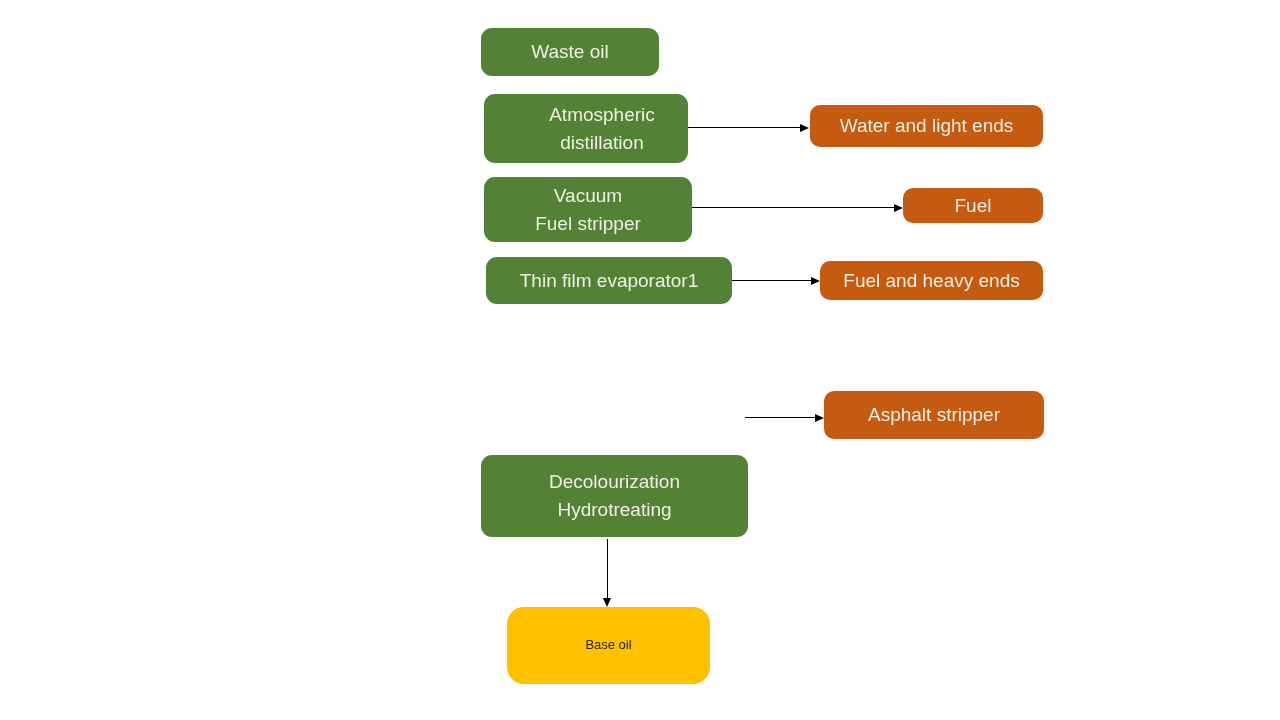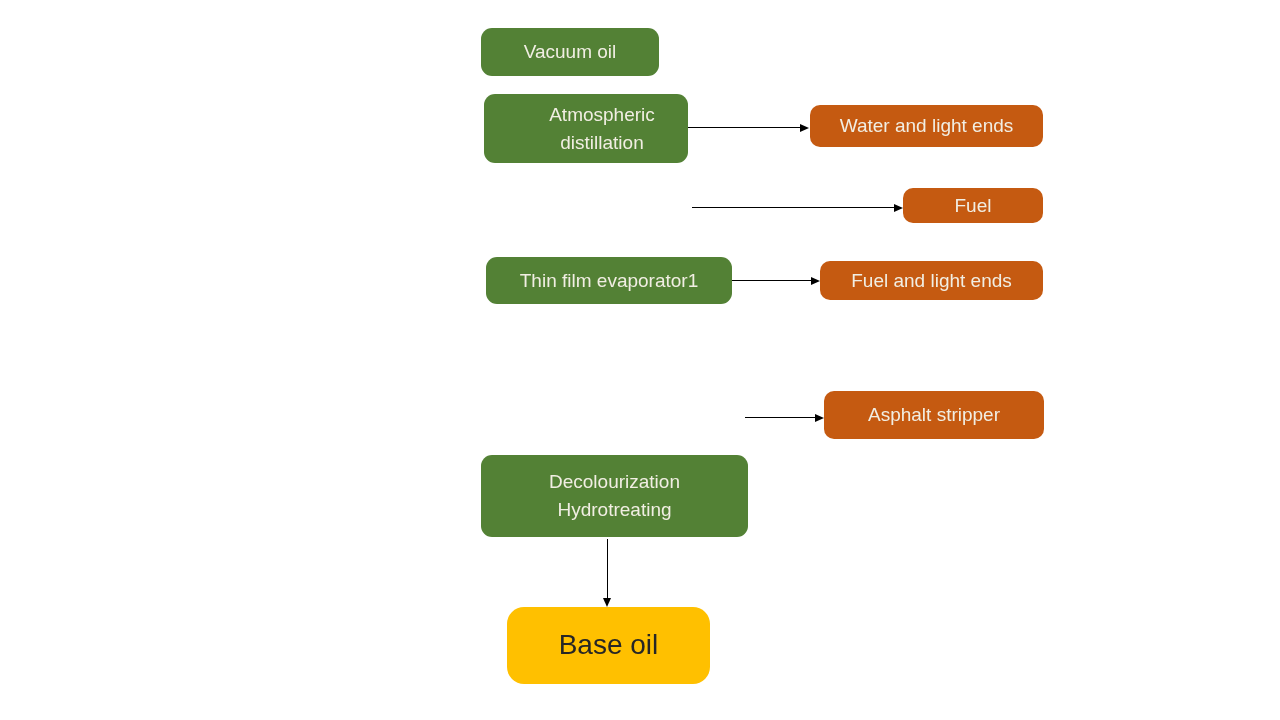--- a/index.html
+++ b/index.html
@@ -17,21 +17,21 @@
     align-items: center;
     justify-content: center;
     text-align: center;
     white-space: pre-line;
     font-size: 19px;
     line-height: 1.45;
     box-sizing: border-box;
   }
   .node.green  { background: #538135; color: #F1EEE3; border-radius: 11px; }
   .node.orange { background: #C55A11; color: #F1EEE3; border-radius: 10px; }
-  .node.yellow { background: #FFC000; color: #262626; border-radius: 17px; font-size: 28px; }
+  .node.yellow { background: #FFC000; color: #262626; border-radius: 17px; font-size: 13px; }
 
   
   .n-waste-oil       { left: 481px; top: 28px;  width: 178px; height: 48px; }
   .n-atmos-dist      { left: 484px; top: 94px;  width: 204px; height: 69px; border-radius: 13px; padding-left: 32px; }
   .n-vacuum-stripper { left: 484px; top: 177px; width: 208px; height: 65px; border-radius: 13px; }
   .n-thin-film-1     { left: 486px; top: 257px; width: 246px; height: 47px; text-align: center; }
   .n-wiped-film-2    { left: 484px; top: 328px; width: 266px; height: 47px; }
   .n-wiped-film-3    { left: 485px; top: 395px; width: 260px; height: 47px; }
   .n-decolour        { left: 481px; top: 455px; width: 267px; height: 82px; border-radius: 14px; }
   
@@ -77,38 +77,40 @@
   .a2 { left: 692px; top: 207px; width: 202px; }
   .a3 { left: 732px; top: 280px; width: 79px;  }
   .a4 { left: 745px; top: 417px; width: 70px;  }
   .a5 { left: 607px; top: 539px; height: 59px; }
 </style>
 </head>
 <body>
 
 <div class="canvas">
 
-  <div class="node green n-waste-oil">Vacuum oil</div>
+  <div class="node green n-waste-oil">Waste oil</div>
 
   <div class="node green n-atmos-dist">Atmospheric
 distillation</div>
 
+  <div class="node green n-vacuum-stripper">Vacuum
+Fuel stripper</div>
 
   <div class="node green n-thin-film-1">Thin film evaporator1</div>
 
 
 
   <div class="node green n-decolour">Decolourization
 Hydrotreating</div>
 
   <div class="node orange n-water-light">Water and light ends</div>
 
   <div class="node orange n-fuel">Fuel</div>
 
-  <div class="node orange n-fuel-heavy">Fuel and light ends</div>
+  <div class="node orange n-fuel-heavy">Fuel and heavy ends</div>
 
   <div class="node orange n-asphalt">Asphalt stripper</div>
 
   <div class="node yellow n-base-oil">Base oil</div>
 
   <div class="arrow-h a1"></div>
   <div class="arrow-h a2"></div>
   <div class="arrow-h a3"></div>
   <div class="arrow-h a4"></div>
   <div class="arrow-v a5"></div>

